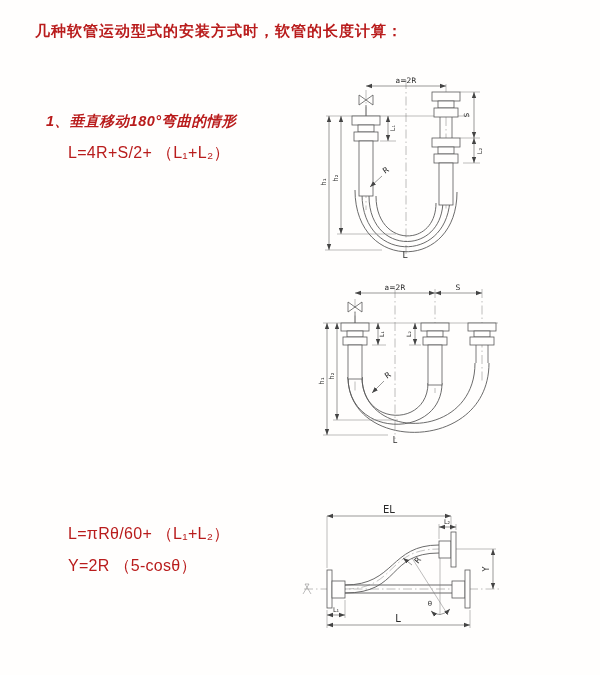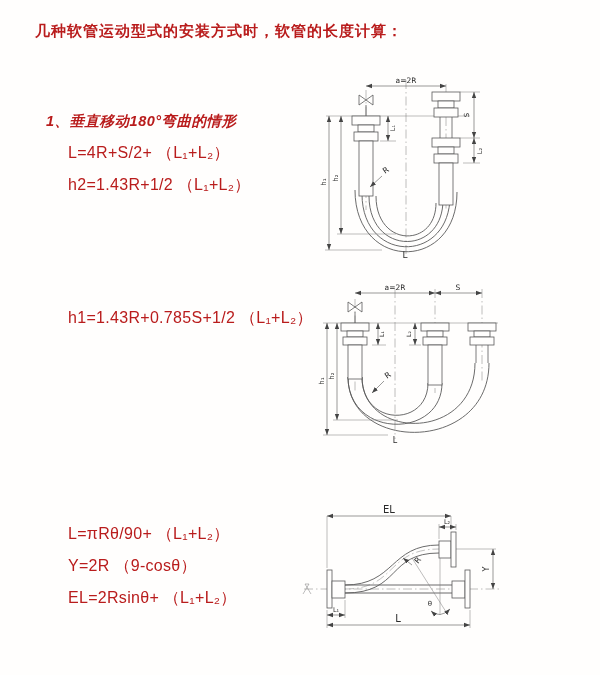--- a/index.html
+++ b/index.html
@@ -26,21 +26,20 @@
 </head>
 <body>
 
 <div class="canvas">
 
   <h1 class="page-title">几种软管运动型式的安装方式时，软管的长度计算：</h1>
 
   <div class="sec" id="sec1">
     <h2>1、垂直移动180°弯曲的情形</h2>
     <p>L=4R+S/2+ （L₁+L₂）</p>
-    <p>h2=1.43R+1/2 （L₁+L₂）</p>
   </div>
 
   <svg class="diag" id="d1" viewBox="0 0 185 190">
     <defs>
       <marker id="a1" viewBox="0 0 8 8" refX="7" refY="4" markerWidth="7" markerHeight="7" markerUnits="userSpaceOnUse" orient="auto-start-reverse">
         <path d="M0,1.5 L7,4 L0,6.5 z" fill="#444"></path>
       </marker>
       <pattern id="p1" patternUnits="userSpaceOnUse" width="3.5" height="3.5">
         <path d="M0,3.5 L3.5,0 M0,0 L3.5,3.5" stroke="#8a8a8a" stroke-width="0.5"></path>
       </pattern>
@@ -112,21 +111,20 @@
       <text class="lbl" font-size="7" text-anchor="middle" transform="rotate(-90 20 108)" x="20" y="108">h₂</text>
 
       <line class="dim" x1="64" y1="106" x2="52" y2="117" marker-end="url(#a1)"></line>
       <text class="lbl" font-size="8" transform="rotate(-35 67 104)" x="67" y="104">R</text>
 
       <text class="lbl" x="87" y="188" font-size="9" text-anchor="middle">L</text>
     </g>
   </svg>
 
   <div class="sec" id="sec2">
-    <p>h1=1.43R+0.785S+1/2 （L₁+L₂）</p>
   </div>
 
   <svg class="diag" id="d2" viewBox="0 0 185 164">
     <defs>
       <marker id="a2" viewBox="0 0 8 8" refX="7" refY="4" markerWidth="7" markerHeight="7" markerUnits="userSpaceOnUse" orient="auto-start-reverse">
         <path d="M0,1.5 L7,4 L0,6.5 z" fill="#444"></path>
       </marker>
       <pattern id="p2" patternUnits="userSpaceOnUse" width="3.5" height="3.5">
         <path d="M0,3.5 L3.5,0 M0,0 L3.5,3.5" stroke="#8a8a8a" stroke-width="0.5"></path>
       </pattern>
@@ -197,23 +195,22 @@
       <text class="lbl" font-size="7" text-anchor="middle" transform="rotate(-90 16 95)" x="16" y="95">h₂</text>
 
       <line class="dim" x1="66" y1="100" x2="54" y2="112" marker-end="url(#a2)"></line>
       <text class="lbl" font-size="8" transform="rotate(-35 69 98)" x="69" y="98">R</text>
 
       <text class="lbl" x="77" y="162" font-size="8" text-anchor="middle">L</text>
     </g>
   </svg>
 
   <div class="sec" id="sec3">
-    <p>L=πRθ/90+ （L₁+L₂）</p>
-    <p>Y=2R （9-cosθ）</p>
-    <p>EL=2Rsinθ+ （L₁+L₂）</p>
+    <p>L=πRθ/60+ （L₁+L₂）</p>
+    <p>Y=2R （5-cosθ）</p>
   </div>
 
   <svg class="diag" id="d3" viewBox="0 0 205 135">
     <defs>
       <marker id="a3" viewBox="0 0 8 8" refX="7" refY="4" markerWidth="7" markerHeight="7" markerUnits="userSpaceOnUse" orient="auto-start-reverse">
         <path d="M0,1.5 L7,4 L0,6.5 z" fill="#444"></path>
       </marker>
     </defs>
 
     <g>

